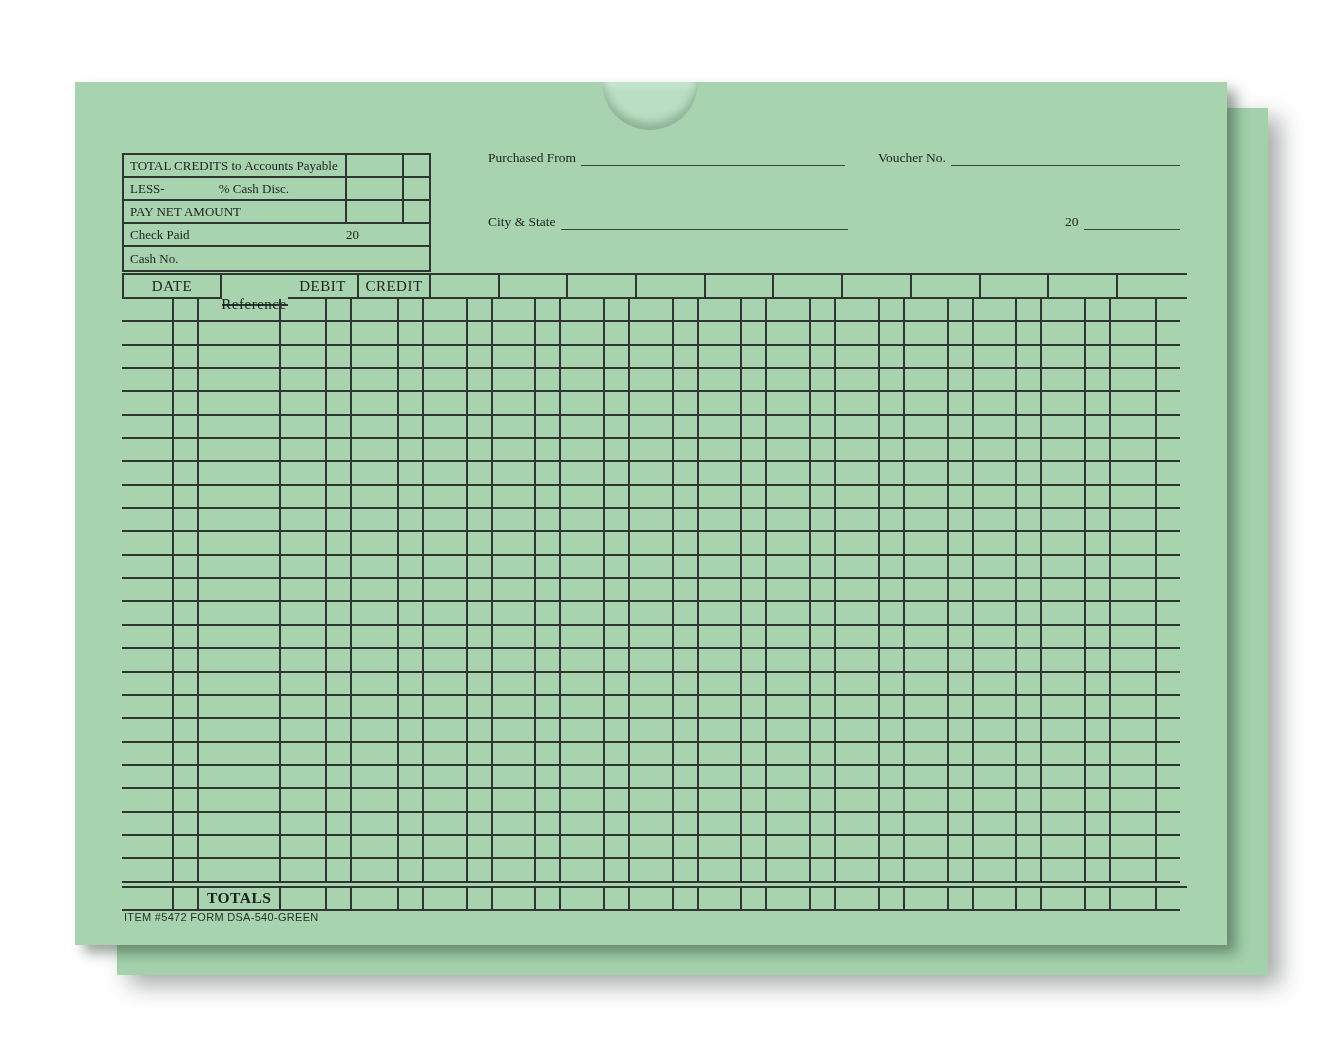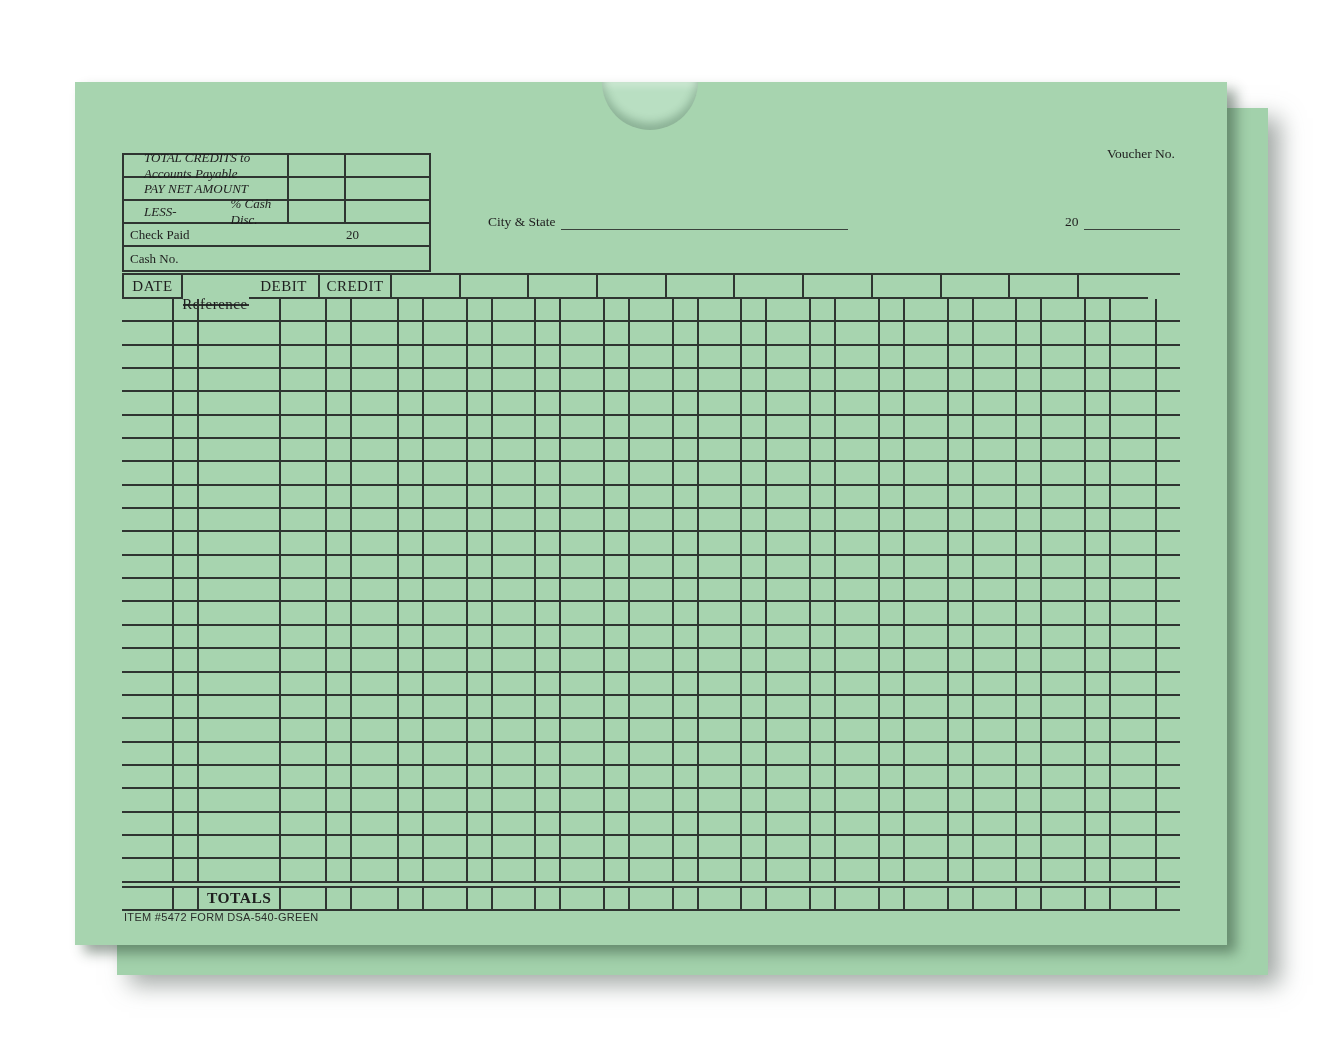--- a/index.html
+++ b/index.html
@@ -25,33 +25,33 @@
     box-shadow:inset 0 -7px 9px rgba(20,60,35,.28), inset 0 5px 6px rgba(255,255,255,.25);
   }
   
   .summary{
     position:absolute;left:47px;top:71px;width:309px;
     border:2px solid var(--line);box-sizing:border-box;
     font-size:13px;
   }
   .srow{display:flex;align-items:center;height:23px;border-bottom:2px solid var(--line);box-sizing:border-box;}
   .srow:last-child{border-bottom:none;}
-  .slabel{width:165px;border-right:2px solid var(--line);box-sizing:border-box;height:100%;
-          display:flex;align-items:center;padding-left:20px;font-style:italic;}
+  .slabel{width:223px;border-right:2px solid var(--line);box-sizing:border-box;height:100%;
+          display:flex;align-items:center;padding-left:6px;}
   .scell1{width:57px;border-right:2px solid var(--line);box-sizing:border-box;height:100%;}
   .scell2{flex:1;height:100%;}
   .srow.full{padding-left:6px;}
   .cashdisc{margin-left:54px;}
   .datepaid20{margin-left:auto;margin-right:70px;}
   
   .fieldrow{position:absolute;display:flex;align-items:flex-end;height:20px;font-size:13.5px;}
   .fieldrow .lbl{white-space:nowrap;padding-right:5px;}
   .fieldrow .uline{flex:1;border-bottom:1.5px solid #3a423c;height:100%;}
   .f-purchased{left:413px;top:64px;width:357px;}
-  .f-voucher{left:803px;top:64px;width:302px;flex-direction:column;}
+  .f-voucher{left:803px;top:64px;width:302px;}
   .f-address{left:413px;top:96px;width:357px;}
   .f-month{left:800px;top:96px;width:305px;}
   .f-city{left:413px;top:128px;width:360px;}
   .f-year{left:990px;top:128px;width:115px;}
   
   .form-title{
     position:absolute;left:412px;top:162px;
     font-family:"Liberation Sans", sans-serif;font-weight:bold;font-size:23px;
     letter-spacing:.4px;color:#232623;white-space:nowrap;
   }
@@ -86,58 +86,62 @@
 
   <div class="notch"></div>
 
   <div class="summary">
     <div class="srow">
       <div class="slabel">TOTAL CREDITS to Accounts Payable</div>
       <div class="scell1"></div>
       <div class="scell2"></div>
     </div>
     <div class="srow">
-      <div class="slabel">PAY NET AMOUNT</div>
+      <div class="slabel">
+        <span>LESS-</span>
+        <span class="cashdisc">% Cash Disc.</span>
+      </div>
       <div class="scell1"></div>
       <div class="scell2"></div>
     </div>
     <div class="srow">
-      <div class="slabel">
-        <span>LESS-</span>
-        <span class="cashdisc">% Cash Disc.</span>
-      </div>
+      <div class="slabel">PAY NET AMOUNT</div>
       <div class="scell1"></div>
       <div class="scell2"></div>
     </div>
     <div class="srow full">
       <span>Check Paid</span>
       <span class="datepaid20">20</span>
     </div>
     <div class="srow full">
       <span>Cash No.</span>
     </div>
   </div>
 
+  <div class="fieldrow f-purchased">
+    <span class="lbl">Purchased From</span>
+    <div class="uline"></div>
+  </div>
   <div class="fieldrow f-voucher">
     <span class="lbl">Voucher No.</span>
     <div class="uline"></div>
   </div>
   <div class="fieldrow f-city">
     <span class="lbl">City &amp; State</span>
     <div class="uline"></div>
   </div>
   <div class="fieldrow f-year">
     <span class="lbl">20</span>
     <div class="uline"></div>
   </div>
 
 
   <div class="ledger" id="ledger-grid">
       <div class="lrow header">
-        <div class="lcell hcell" style="width: 61px;">DATE</div>
+        <div class="lcell hcell" style="width: 100px;">DATE</div>
         <div class="lcell hcell" style="width: 66px; margin-top: 29px;">Reference</div>
         <div class="lcell hcell" style="width: 71px;">DEBIT</div>
         <div class="lcell hcell" style="width: 72px;">CREDIT</div>
         <div class="lcell hcell" style="width: 68.7px;"></div>
         <div class="lcell hcell" style="width: 68.7px;"></div>
         <div class="lcell hcell" style="width: 68.7px;"></div>
         <div class="lcell hcell" style="width: 68.7px;"></div>
         <div class="lcell hcell" style="width: 68.7px;"></div>
         <div class="lcell hcell" style="width: 68.7px;"></div>
         <div class="lcell hcell" style="width: 68.7px;"></div>

